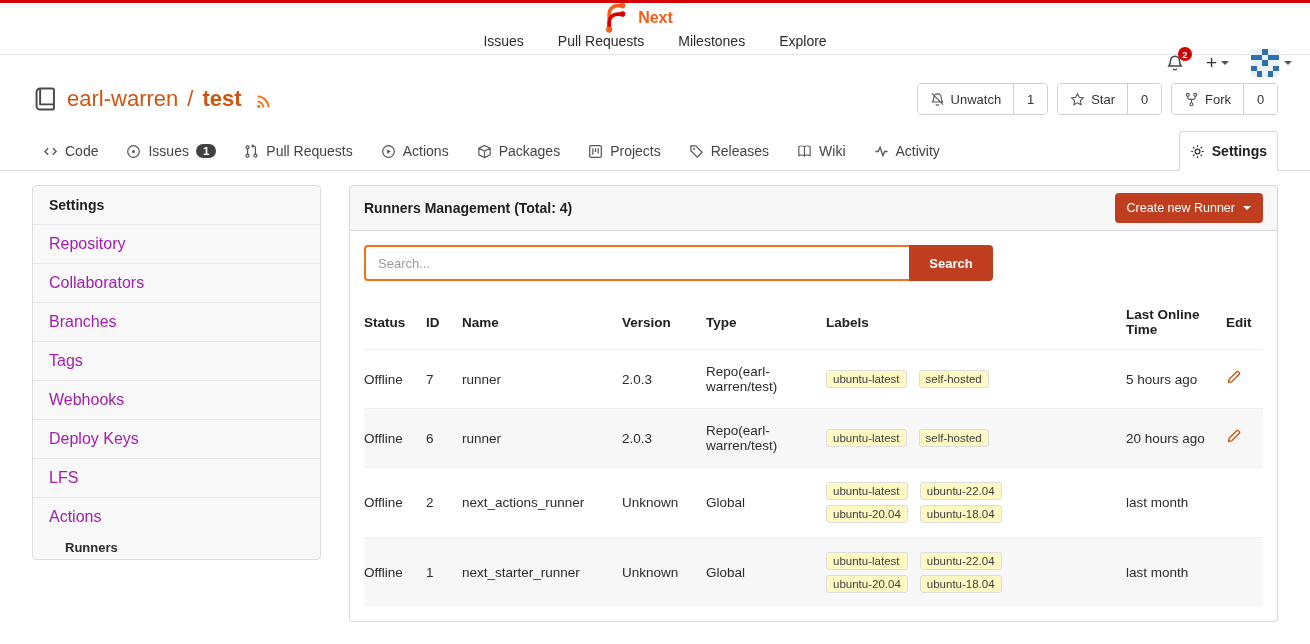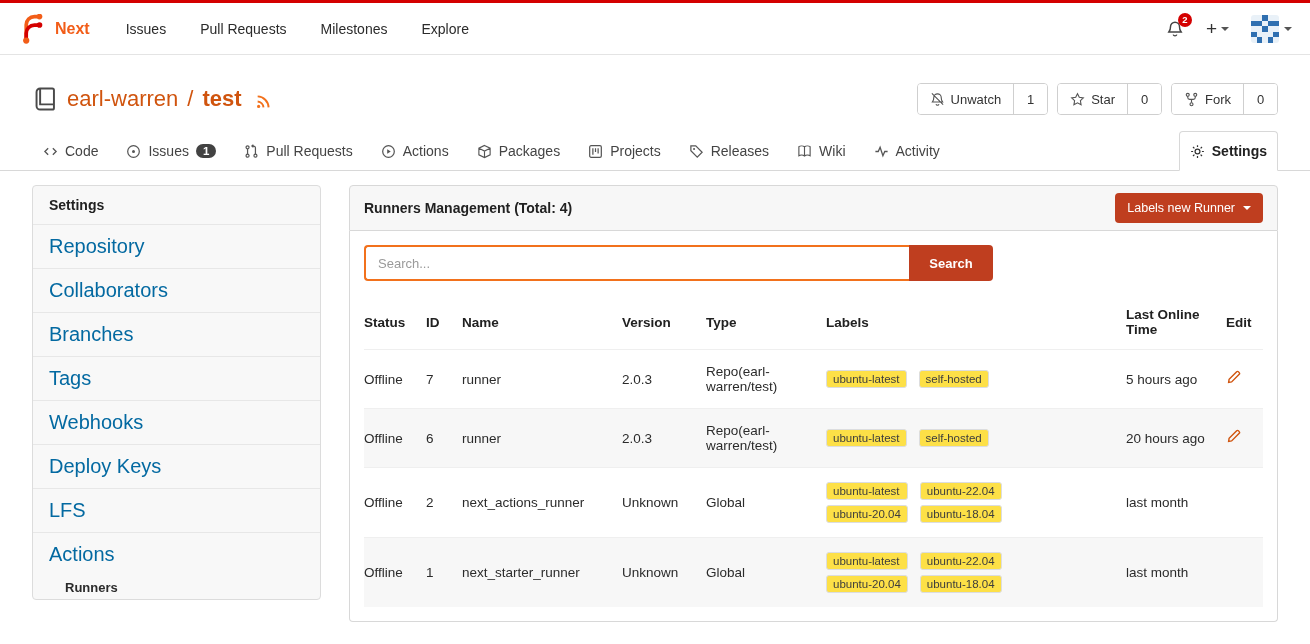--- a/index.html
+++ b/index.html
@@ -9,21 +9,21 @@
     background: #fff;
     color: #212121;
     overflow: hidden;
     position: relative;
   }
   .topstripe { height: 3px; background: var(--top-bar, #d40000); width: 100%; }
 
   
   .navbar {
     height: 52px; display: flex; align-items: center;
-    padding: 0 18px; border-bottom: 1px solid #e4e4e4; background: #fff;
+    padding: 0 18px; border-bottom: 1px solid #e4e4e4; background: #fff; flex-direction: column;
   }
   .brand { display: flex; align-items: center; gap: 7px; margin-right: 36px; cursor: pointer; }
   .brand-name { color: var(--brand-orange, #f25d18); font-weight: bold; font-size: 16px; }
   .nav-links { display: flex; align-items: center; gap: 34px; }
   .nav-link { font-size: 14px; color: #2b2b2b; cursor: pointer; }
   .nav-right { margin-left: auto; display: flex; align-items: center; gap: 22px; }
   .bell-wrap { position: relative; cursor: pointer; display: flex; }
   .notif-badge {
     position: absolute; top: -7px; right: -8px; background: var(--top-bar, #d40000);
     color: #fff; font-size: 9.5px; font-weight: bold; border-radius: 50%;
@@ -71,21 +71,21 @@
   
   .content { display: flex; gap: 28px; padding: 14px 32px 0 32px; align-items: flex-start; }
 
   
   .side-menu {
     width: 289px; border: 1px solid #dcdcdc; border-radius: 4px;
     background: #f8f8f8; overflow: hidden; flex: none;
   }
   .side-title { padding: 11px 16px; font-weight: bold; font-size: 14px; }
   .side-item {
-    padding: 10px 16px; font-size: 20px; color: #0369a1; cursor: pointer;
+    padding: 10px 16px; font-size: 16px; color: #a21caf; cursor: pointer;
     border-top: 1px solid #e7e7e7;
   }
   .side-subitem { padding: 4px 16px 4px 32px; font-size: 13px; cursor: pointer; color: #2b2b2b; }
   .side-subitem.active { font-weight: bold; }
   .side-subitem.muted { color: #8a8a8a; font-size: 12.5px; padding-bottom: 12px; }
 
   
   .panel { flex: 1; }
   .panel-header {
     background: #f7f7f7; border: 1px solid #d8d8d8; border-radius: 4px 4px 0 0;
@@ -116,21 +116,21 @@
   }
 
   
   table.runners { width: 100%; border-collapse: collapse; margin-top: 14px; font-size: 13.5px; }
   table.runners th { text-align: left; font-weight: bold; padding: 12px 10px 12px 0; vertical-align: middle; }
   table.runners td { padding: 14px 10px 14px 0; vertical-align: middle; color: #2b2b2b; }
   table.runners tbody tr { border-top: 1px solid #efefef; }
   table.runners tbody tr:nth-child(even) { background: #f7f7f7; }
   .labels-wrap { display: inline-grid; grid-template-columns: repeat(2, max-content); gap: 5px 12px; }
   .label-badge {
-    background: #fde047; border: 1px solid #dcdddf; color: #3d3d3d;
+    background: #fef9c3; border: 1px solid #dcdddf; color: #3d3d3d;
     font-size: 11.5px; padding: 2px 6px; border-radius: 3px; white-space: nowrap;
   }
   .edit-link { cursor: pointer; display: inline-flex; }
   .ic { display: inline-flex; align-items: center; }
 </style>
 </head>
 <body>
 
 <div class="topstripe"></div>
 
@@ -360,21 +360,21 @@
     <div class="side-item"><span>Deploy Keys</span></div>
     <div class="side-item"><span>LFS</span></div>
     <div class="side-item"><span>Actions</span></div>
     <div class="side-subitem active"><span>Runners</span></div>
   </div>
 
   <div class="panel">
     <div class="panel-header">
       <span class="panel-title">Runners Management (Total: 4)</span>
       <button class="create-btn">
-        <span>Labels new Runner</span>
+        <span>Create new Runner</span>
         <span class="caret"></span>
       </button>
     </div>
     <div class="panel-body">
       <div class="search-row">
         <input class="search-input" type="text" placeholder="Search..." style="">
         <button class="search-btn">Search</button>
       </div>
       <table class="runners">
         <colgroup>

